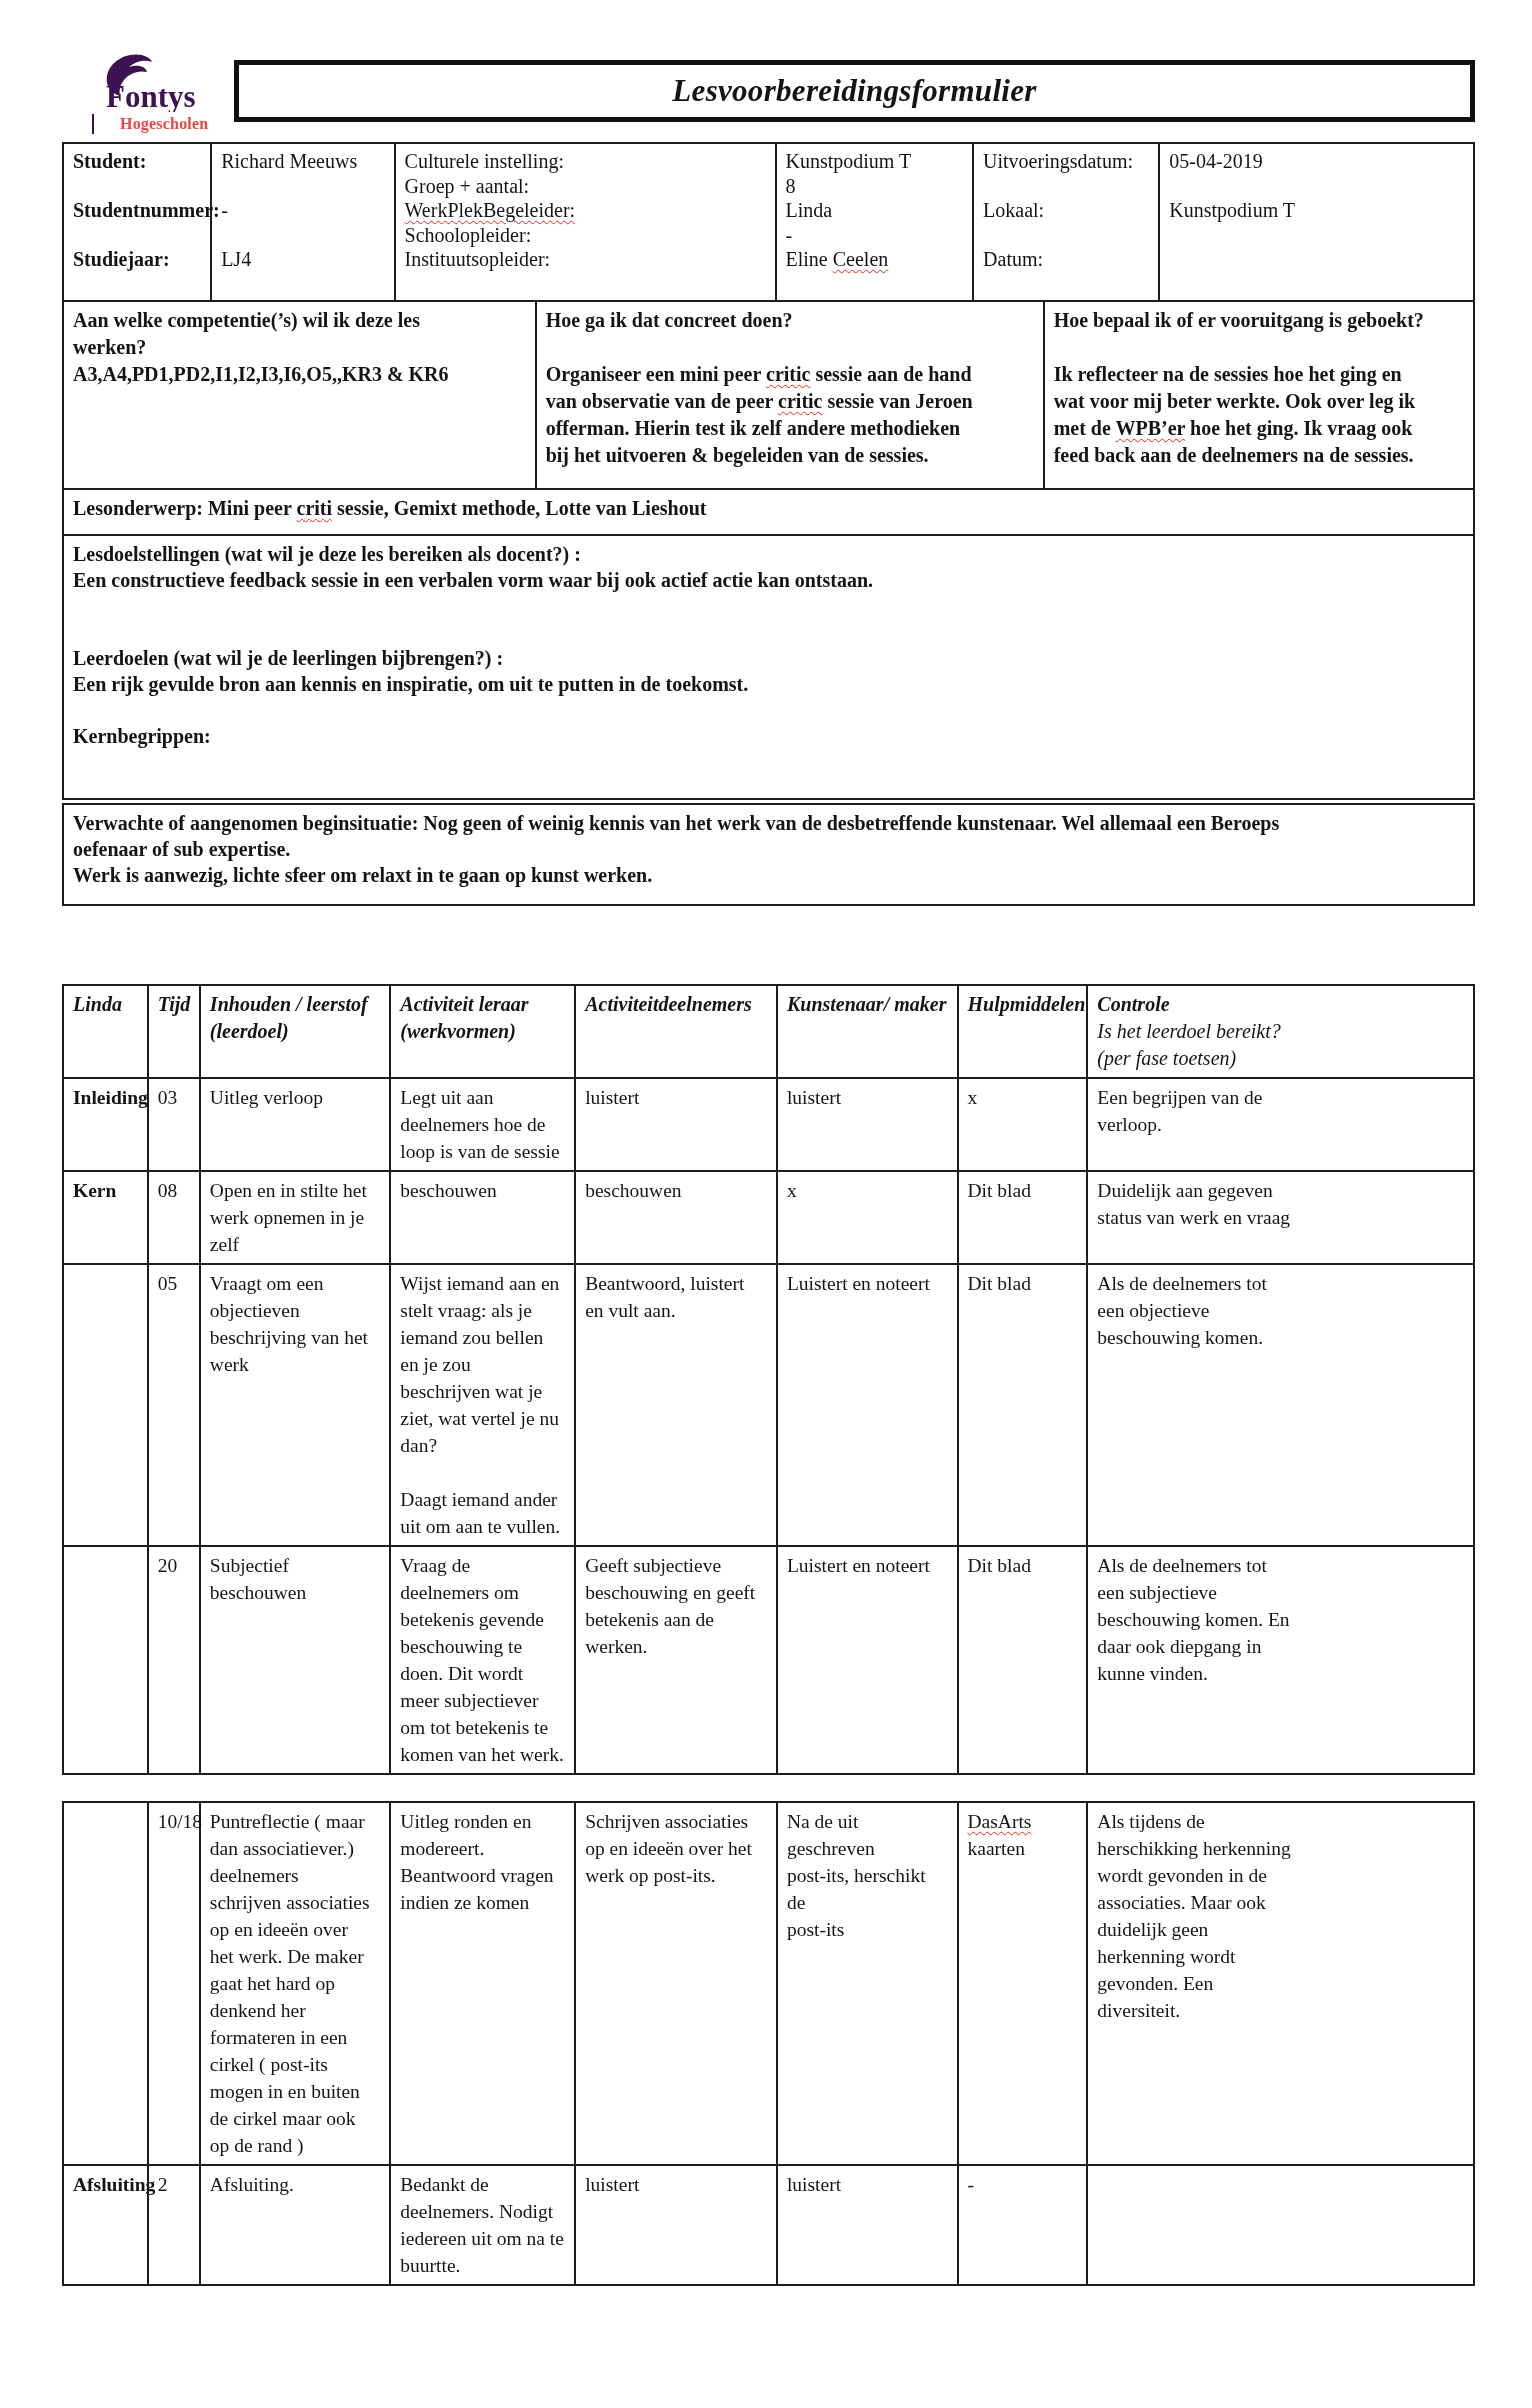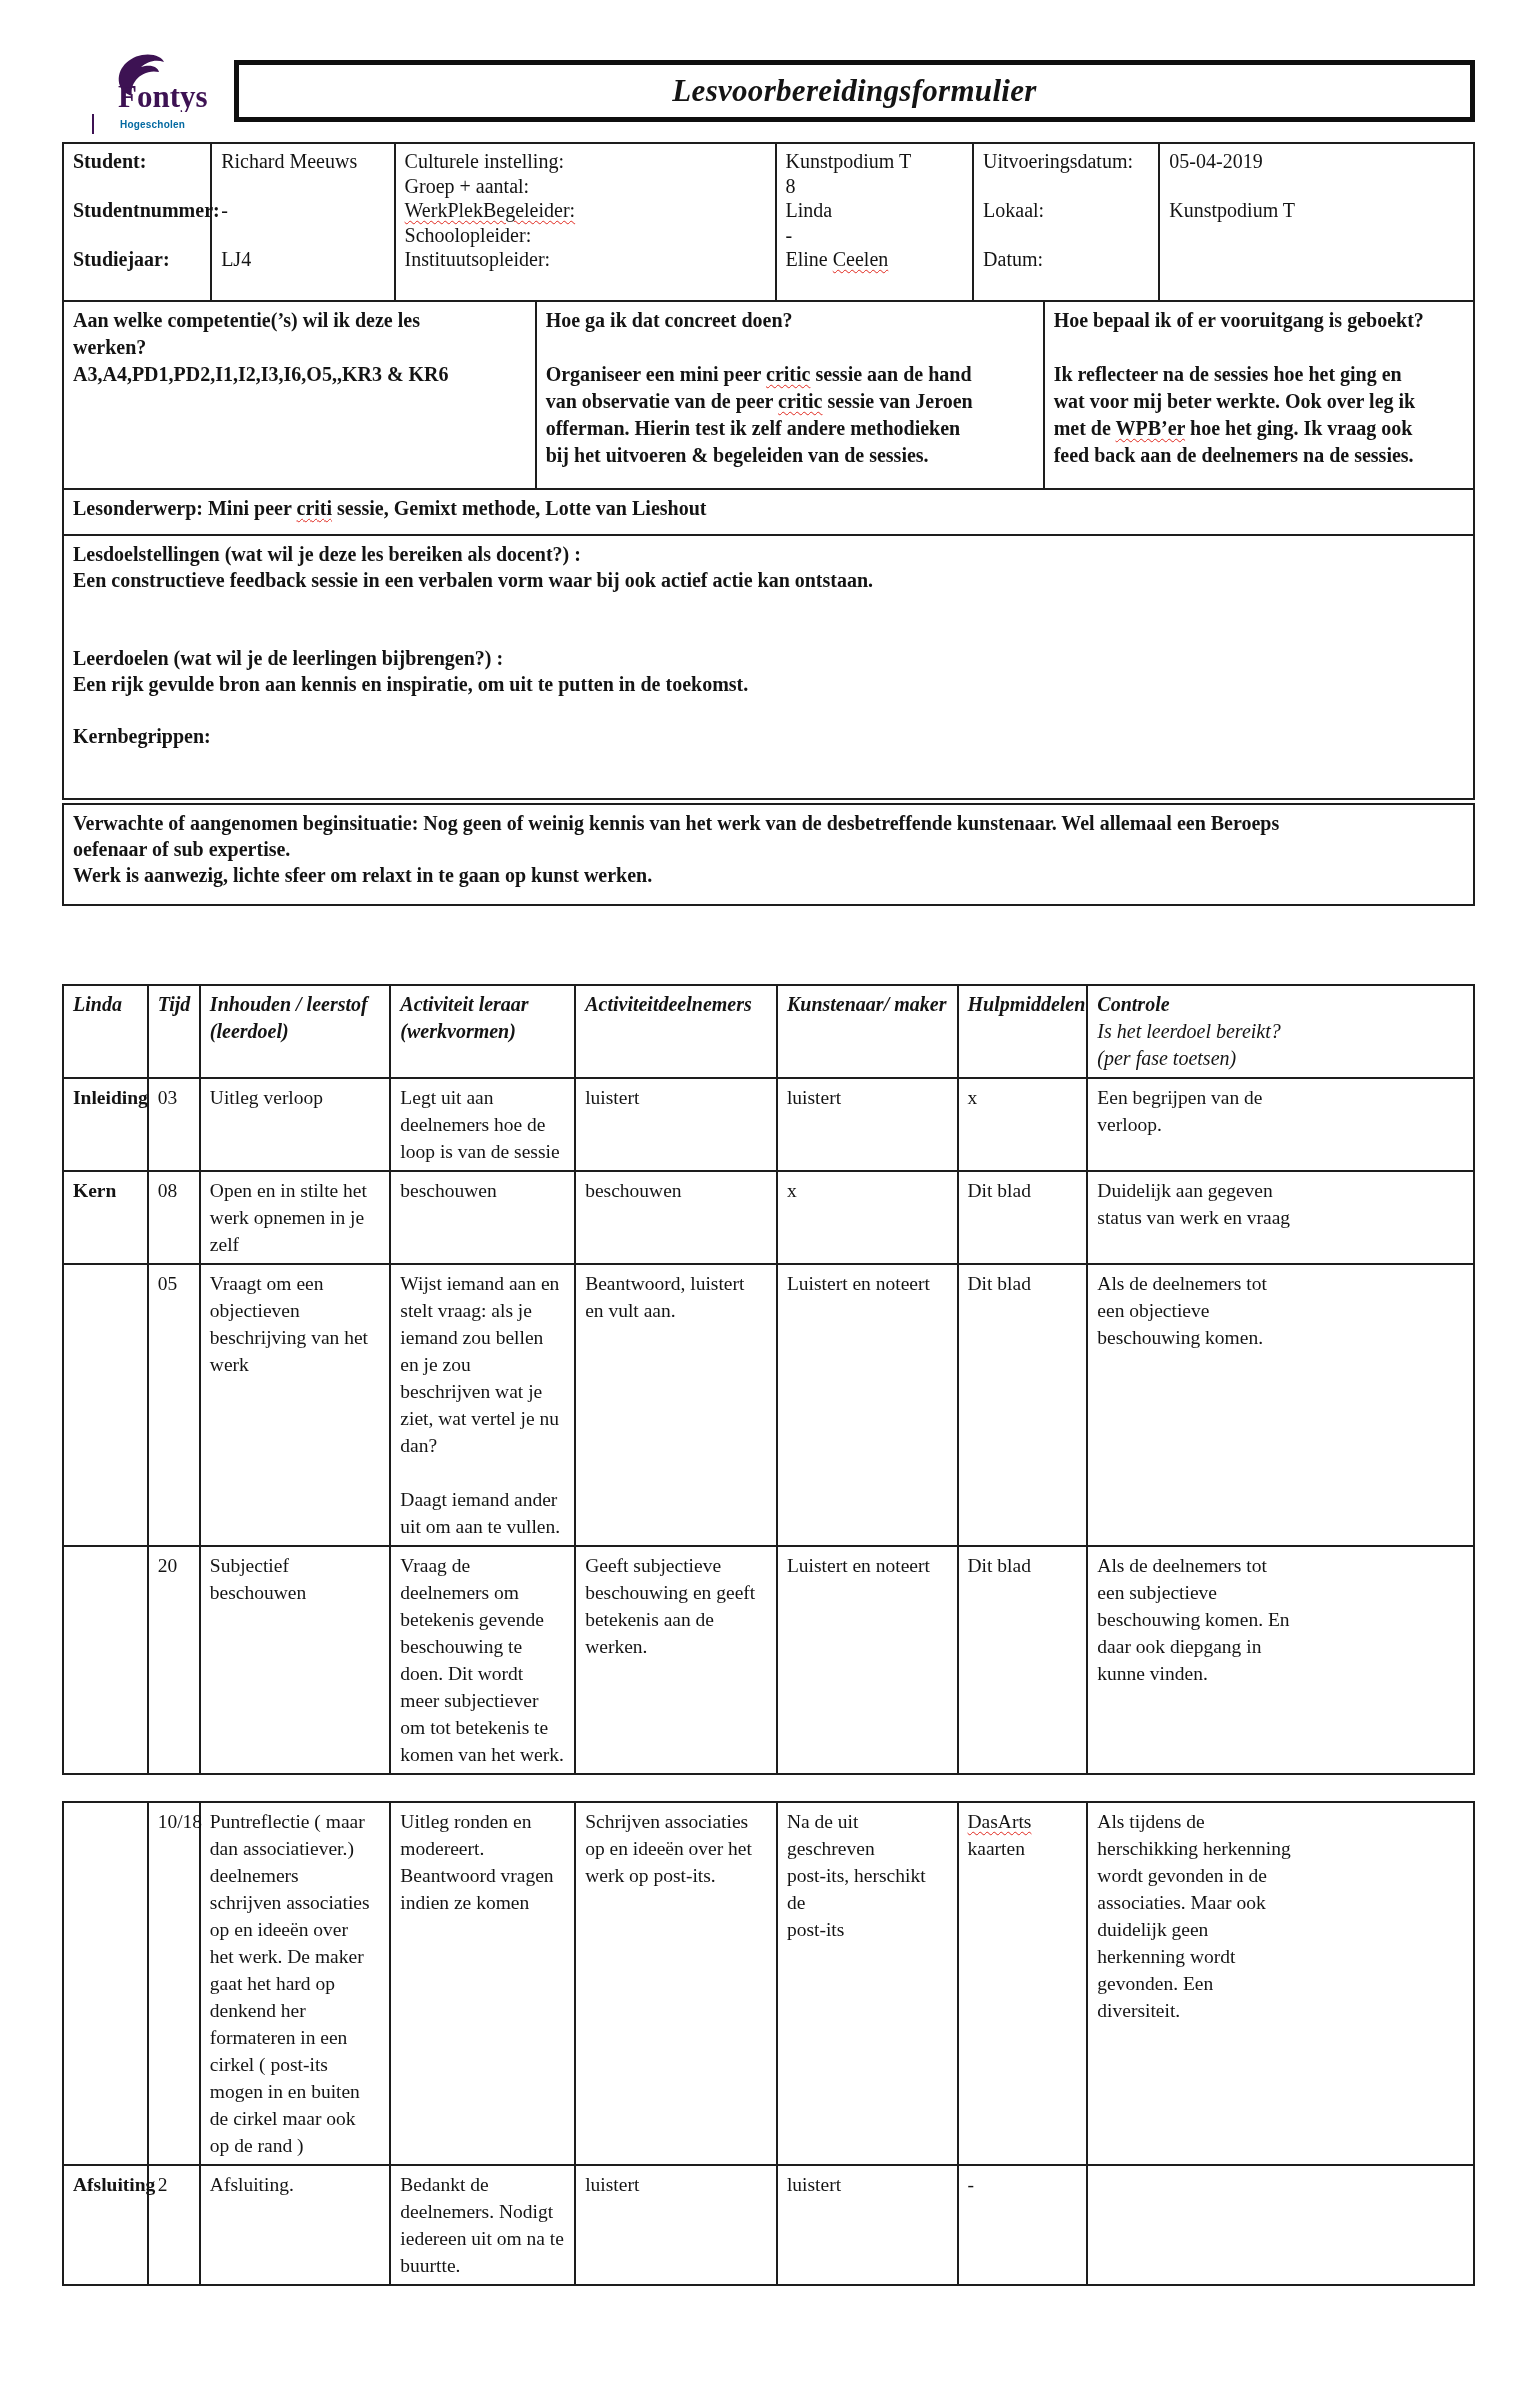--- a/index.html
+++ b/index.html
@@ -4,25 +4,25 @@
 <style>
   * { box-sizing: border-box; }
   html, body { margin: 0; padding: 0; background: #ffffff; }
   .page {
     width: 1532px; min-height: 2408px; margin: 0 auto; background: #fff;
     padding: 38px 57px 40px 62px;
     font-family: "Liberation Serif", "DejaVu Serif", serif;
     color: #141414;
   }
   
-  .doc-header { display: flex; align-items: flex-start; margin-bottom: 8px; text-align: center; }
+  .doc-header { display: flex; align-items: flex-start; margin-bottom: 8px; }
   .logo { width: 172px; flex: 0 0 172px; padding-left: 30px; padding-top: 12px; }
   .logo-sub { display: flex; align-items: center; gap: 26px; margin-top: -2px; }
   .logo-sub .bar { width: 2px; height: 20px; background: #3d1253; display: inline-block; }
-  .logo-sub .txt { font-size: 10px; font-weight: bold; color: #0369a1; font-family: Liberation Sans, sans-serif; letter-spacing: .2px; }
+  .logo-sub .txt { font-size: 16px; font-weight: bold; color: #ef4444; font-family: Liberation Serif, serif; letter-spacing: .2px; }
   .title-box {
     flex: 1; border: 5px solid #0f0f0f; height: 62px; margin-top: 22px;
     display: flex; align-items: center; justify-content: center;
   }
   .title-box h1 { margin: 0; font-size: 31px; font-weight: bold; font-style: italic; letter-spacing: .3px; }
   
   table { border-collapse: collapse; width: 1413px; table-layout: fixed; }
   td, th { border: 2px solid #1d1d1d; vertical-align: top; padding: 5px 9px; text-align: left; }
   .pre { white-space: pre-line; margin-left: 24px; }
   .b { font-weight: bold; }

